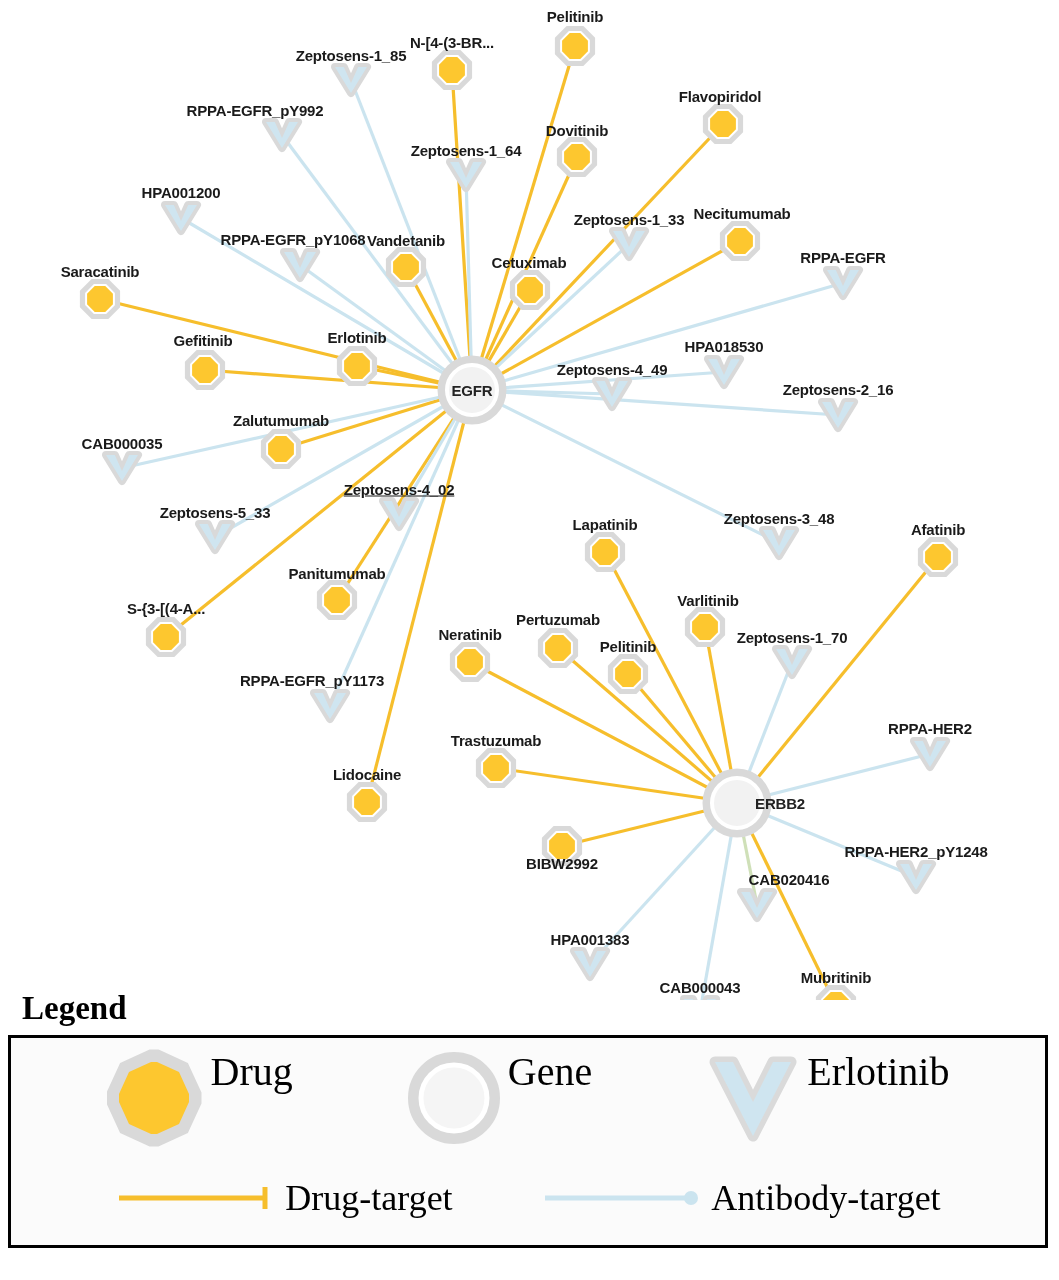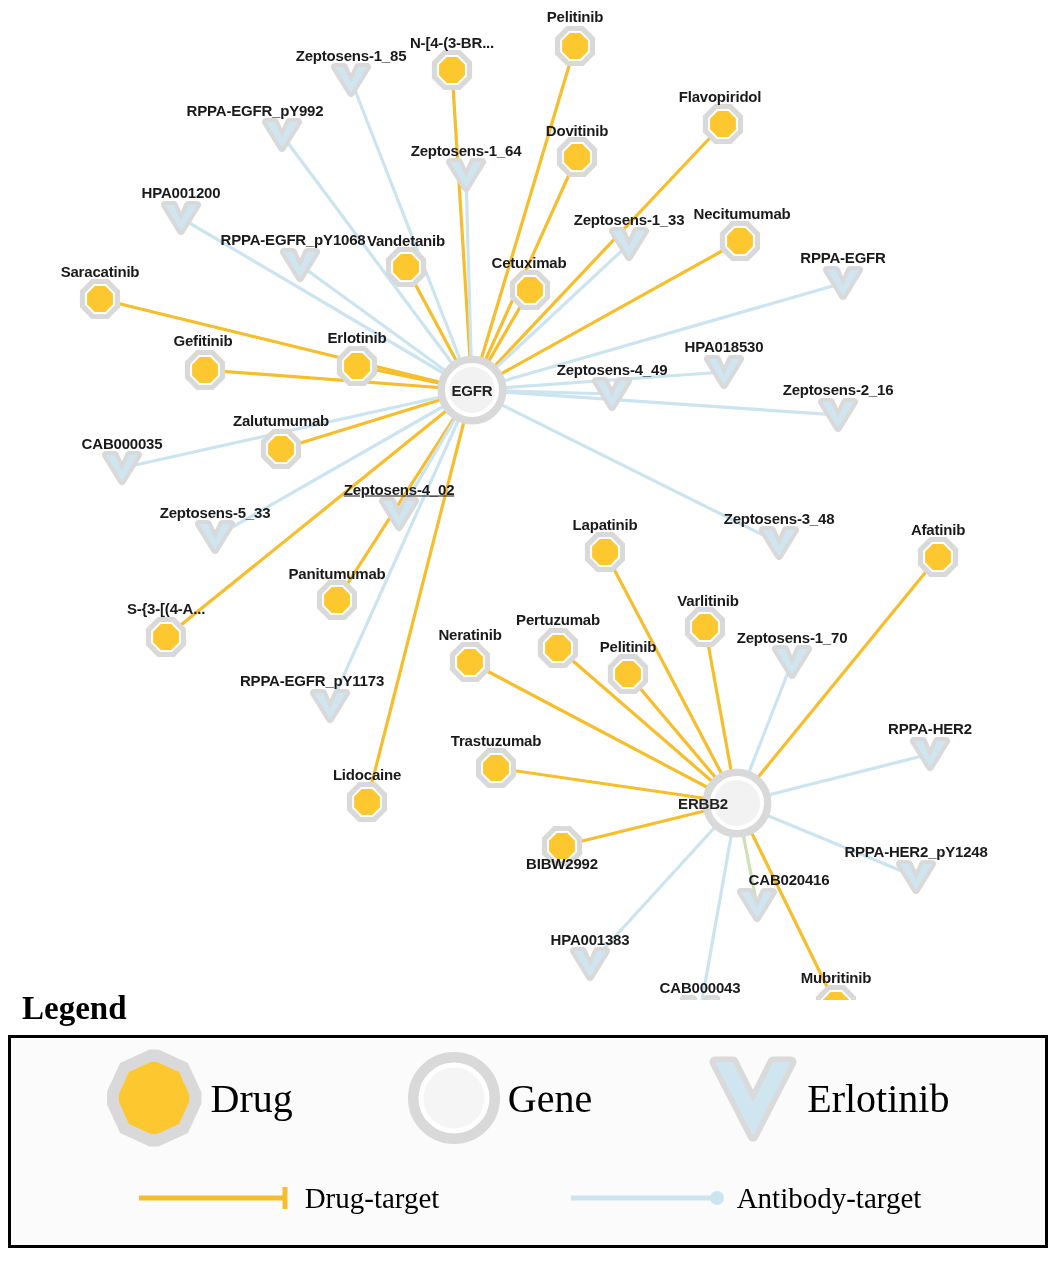--- a/index.html
+++ b/index.html
@@ -59,21 +59,20 @@
   }
   .legend-row-1 {
     display: flex;
     align-items: center;
     justify-content: space-around;
     height: 120px;
     padding: 0 40px;
   }
   .legend-item {
     display: flex;
-    align-items: center;
     gap: 4px;
   }
   .legend-item .legend-text {
     font-family: "Liberation Serif", serif;
     font-size: 40px;
     color: #000;
   }
   .legend-row-2 {
     display: flex;
     align-items: center;
@@ -81,21 +80,21 @@
     height: 80px;
     padding: 0 60px;
   }
   .legend-edge-item {
     display: flex;
     align-items: center;
     gap: 10px;
   }
   .legend-edge-item .legend-text {
     font-family: "Liberation Serif", serif;
-    font-size: 29px;
+    font-size: 36px;
     color: #000;
   }
 </style>
 </head>
 <body>
 
 <div id="network">
   <svg id="graph-svg" width="1059" height="1000">
       <g>
         <line x1="575" y1="46" x2="472" y2="390" stroke="#F6BE2C" stroke-width="3.2"></line>
@@ -277,21 +276,21 @@
       <div class="node-label" style="left: 215px; top: 512px;">Zeptosens-5_33</div>
       <div class="node-label" style="left: 779px; top: 518px;">Zeptosens-3_48</div>
       <div class="node-label" style="left: 792px; top: 637px;">Zeptosens-1_70</div>
       <div class="node-label" style="left: 312px; top: 680px;">RPPA-EGFR_pY1173</div>
       <div class="node-label" style="left: 930px; top: 728px;">RPPA-HER2</div>
       <div class="node-label" style="left: 916px; top: 851px;">RPPA-HER2_pY1248</div>
       <div class="node-label" style="left: 789px; top: 879px;">CAB020416</div>
       <div class="node-label" style="left: 590px; top: 939px;">HPA001383</div>
       <div class="node-label" style="left: 700px; top: 987px;">CAB000043</div>
       <div class="node-label gene-label" style="left: 472px; top: 390px;">EGFR</div>
-      <div class="node-label gene-label" style="left: 703px; top: 803px;">ERBB2</div>
+      <div class="node-label gene-label" style="left: 780px; top: 803px;">ERBB2</div>
     </div>
 </div>
 
 <div class="legend-wrap">
   <div class="legend-title">Legend</div>
   <div class="legend-box">
     <div class="legend-row-1">
       <div class="legend-item">
         <svg width="100" height="100">
           <polygon points="50,8 76,20 88,46 88,54 76,80 50,92 44,92 18,80 6,54 6,46 18,20 44,8" fill="none" stroke="#D9D9D9" stroke-width="13"></polygon>

